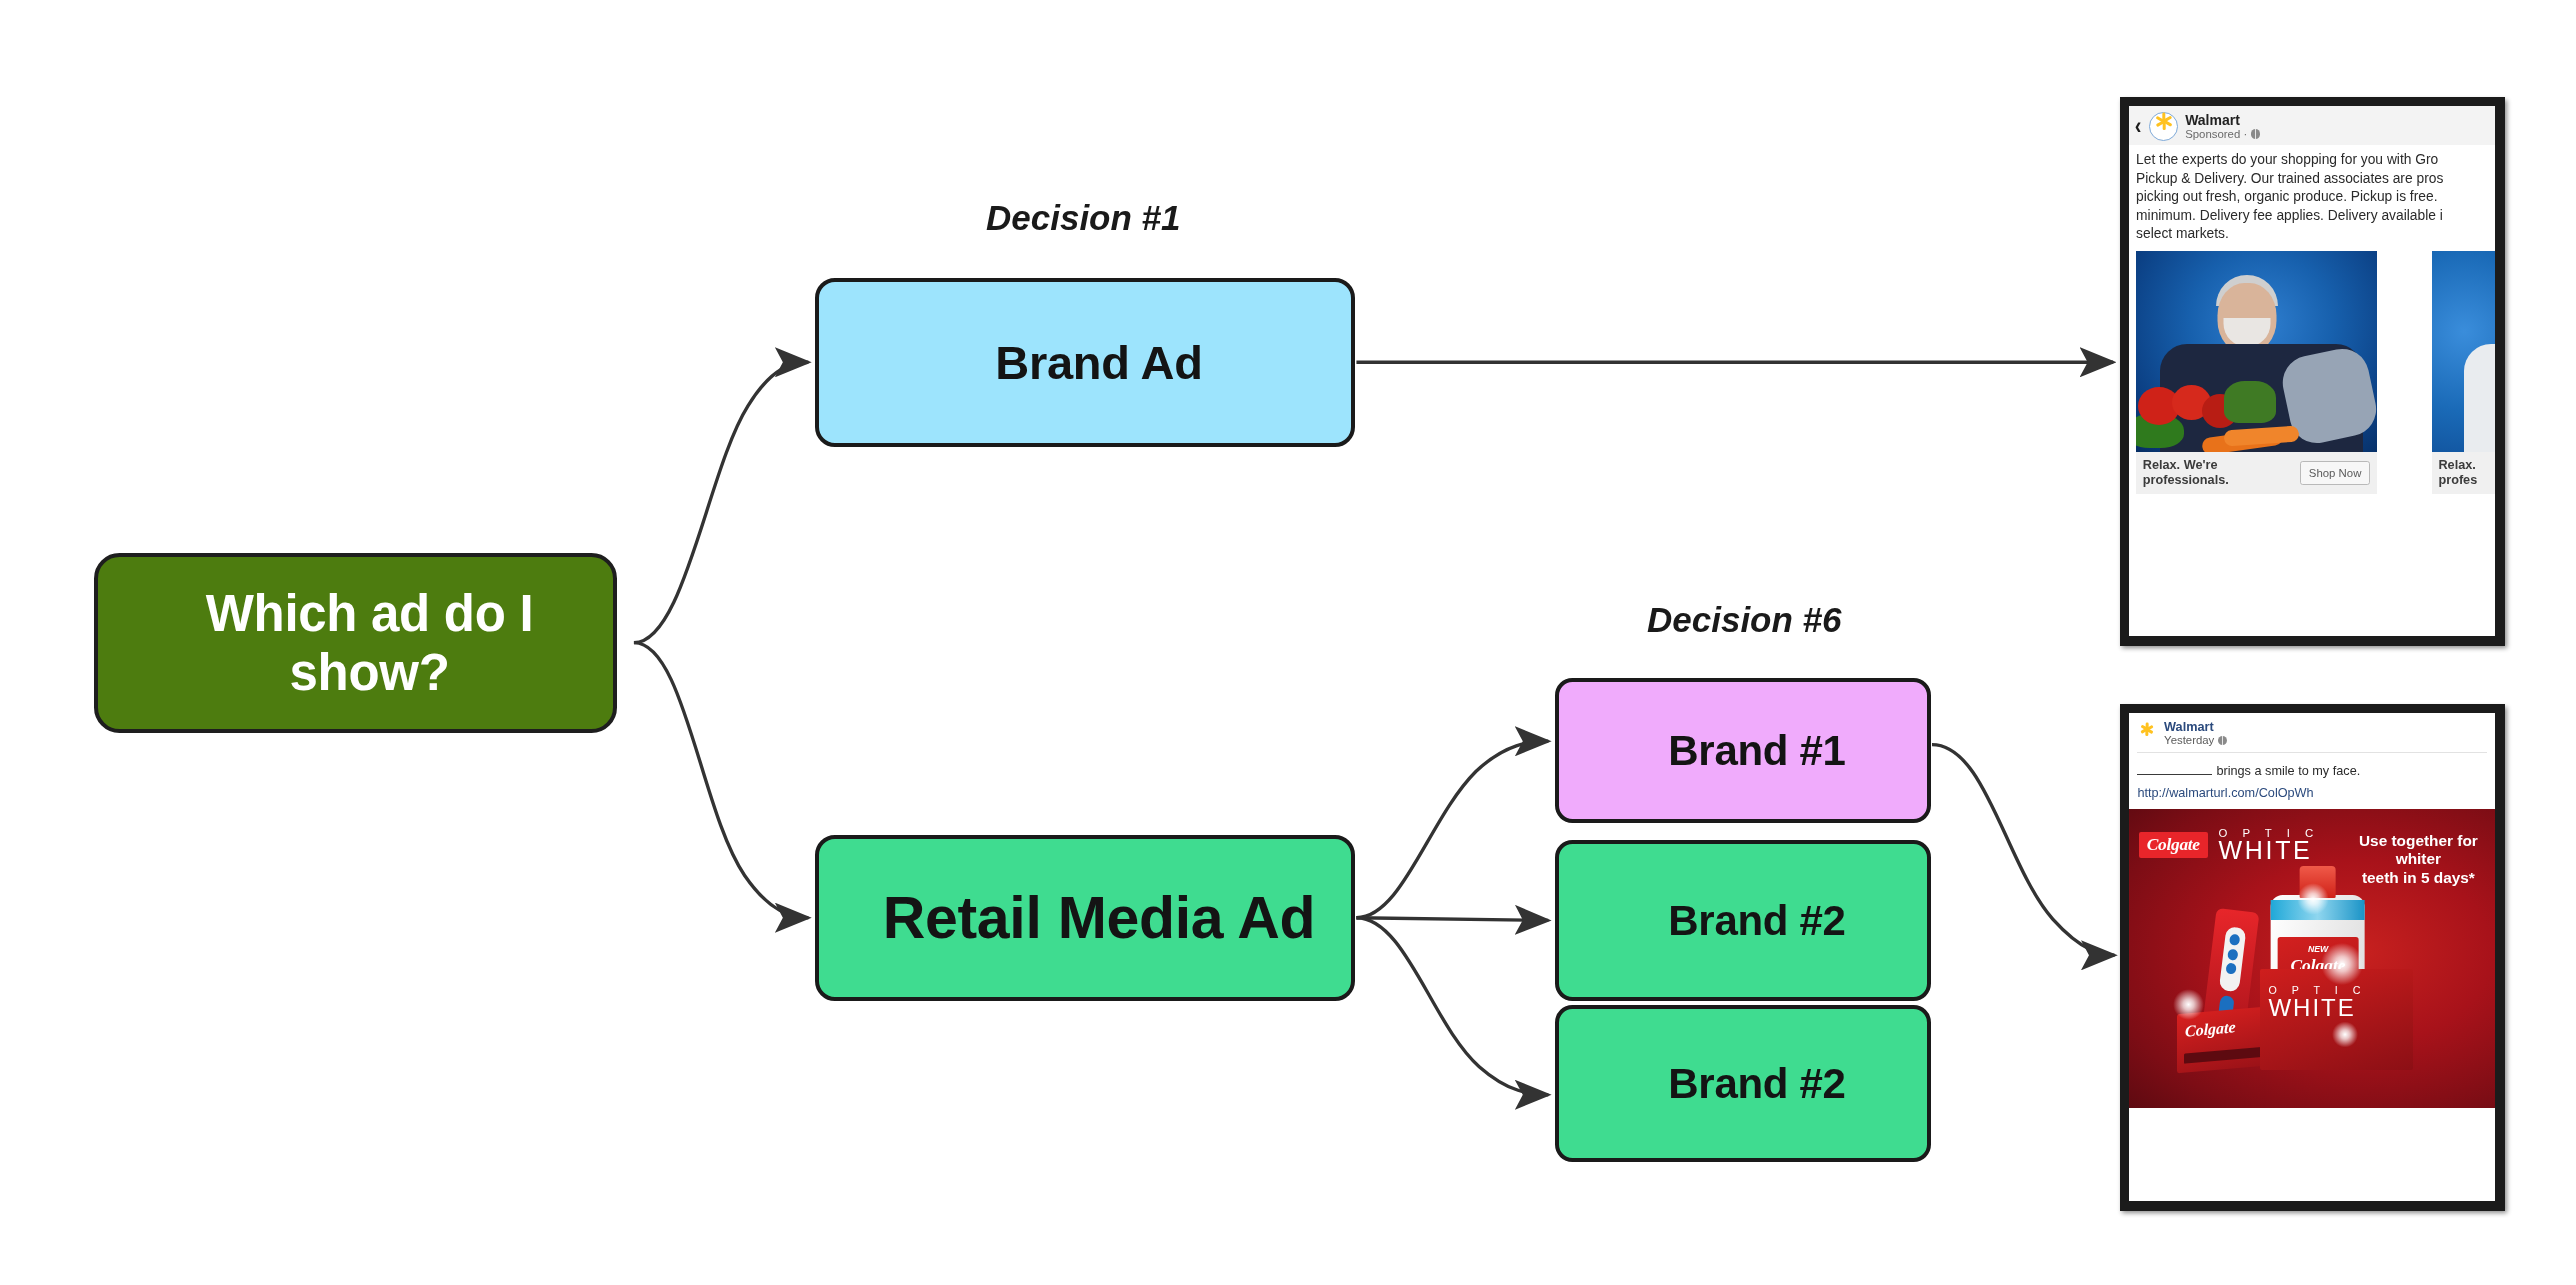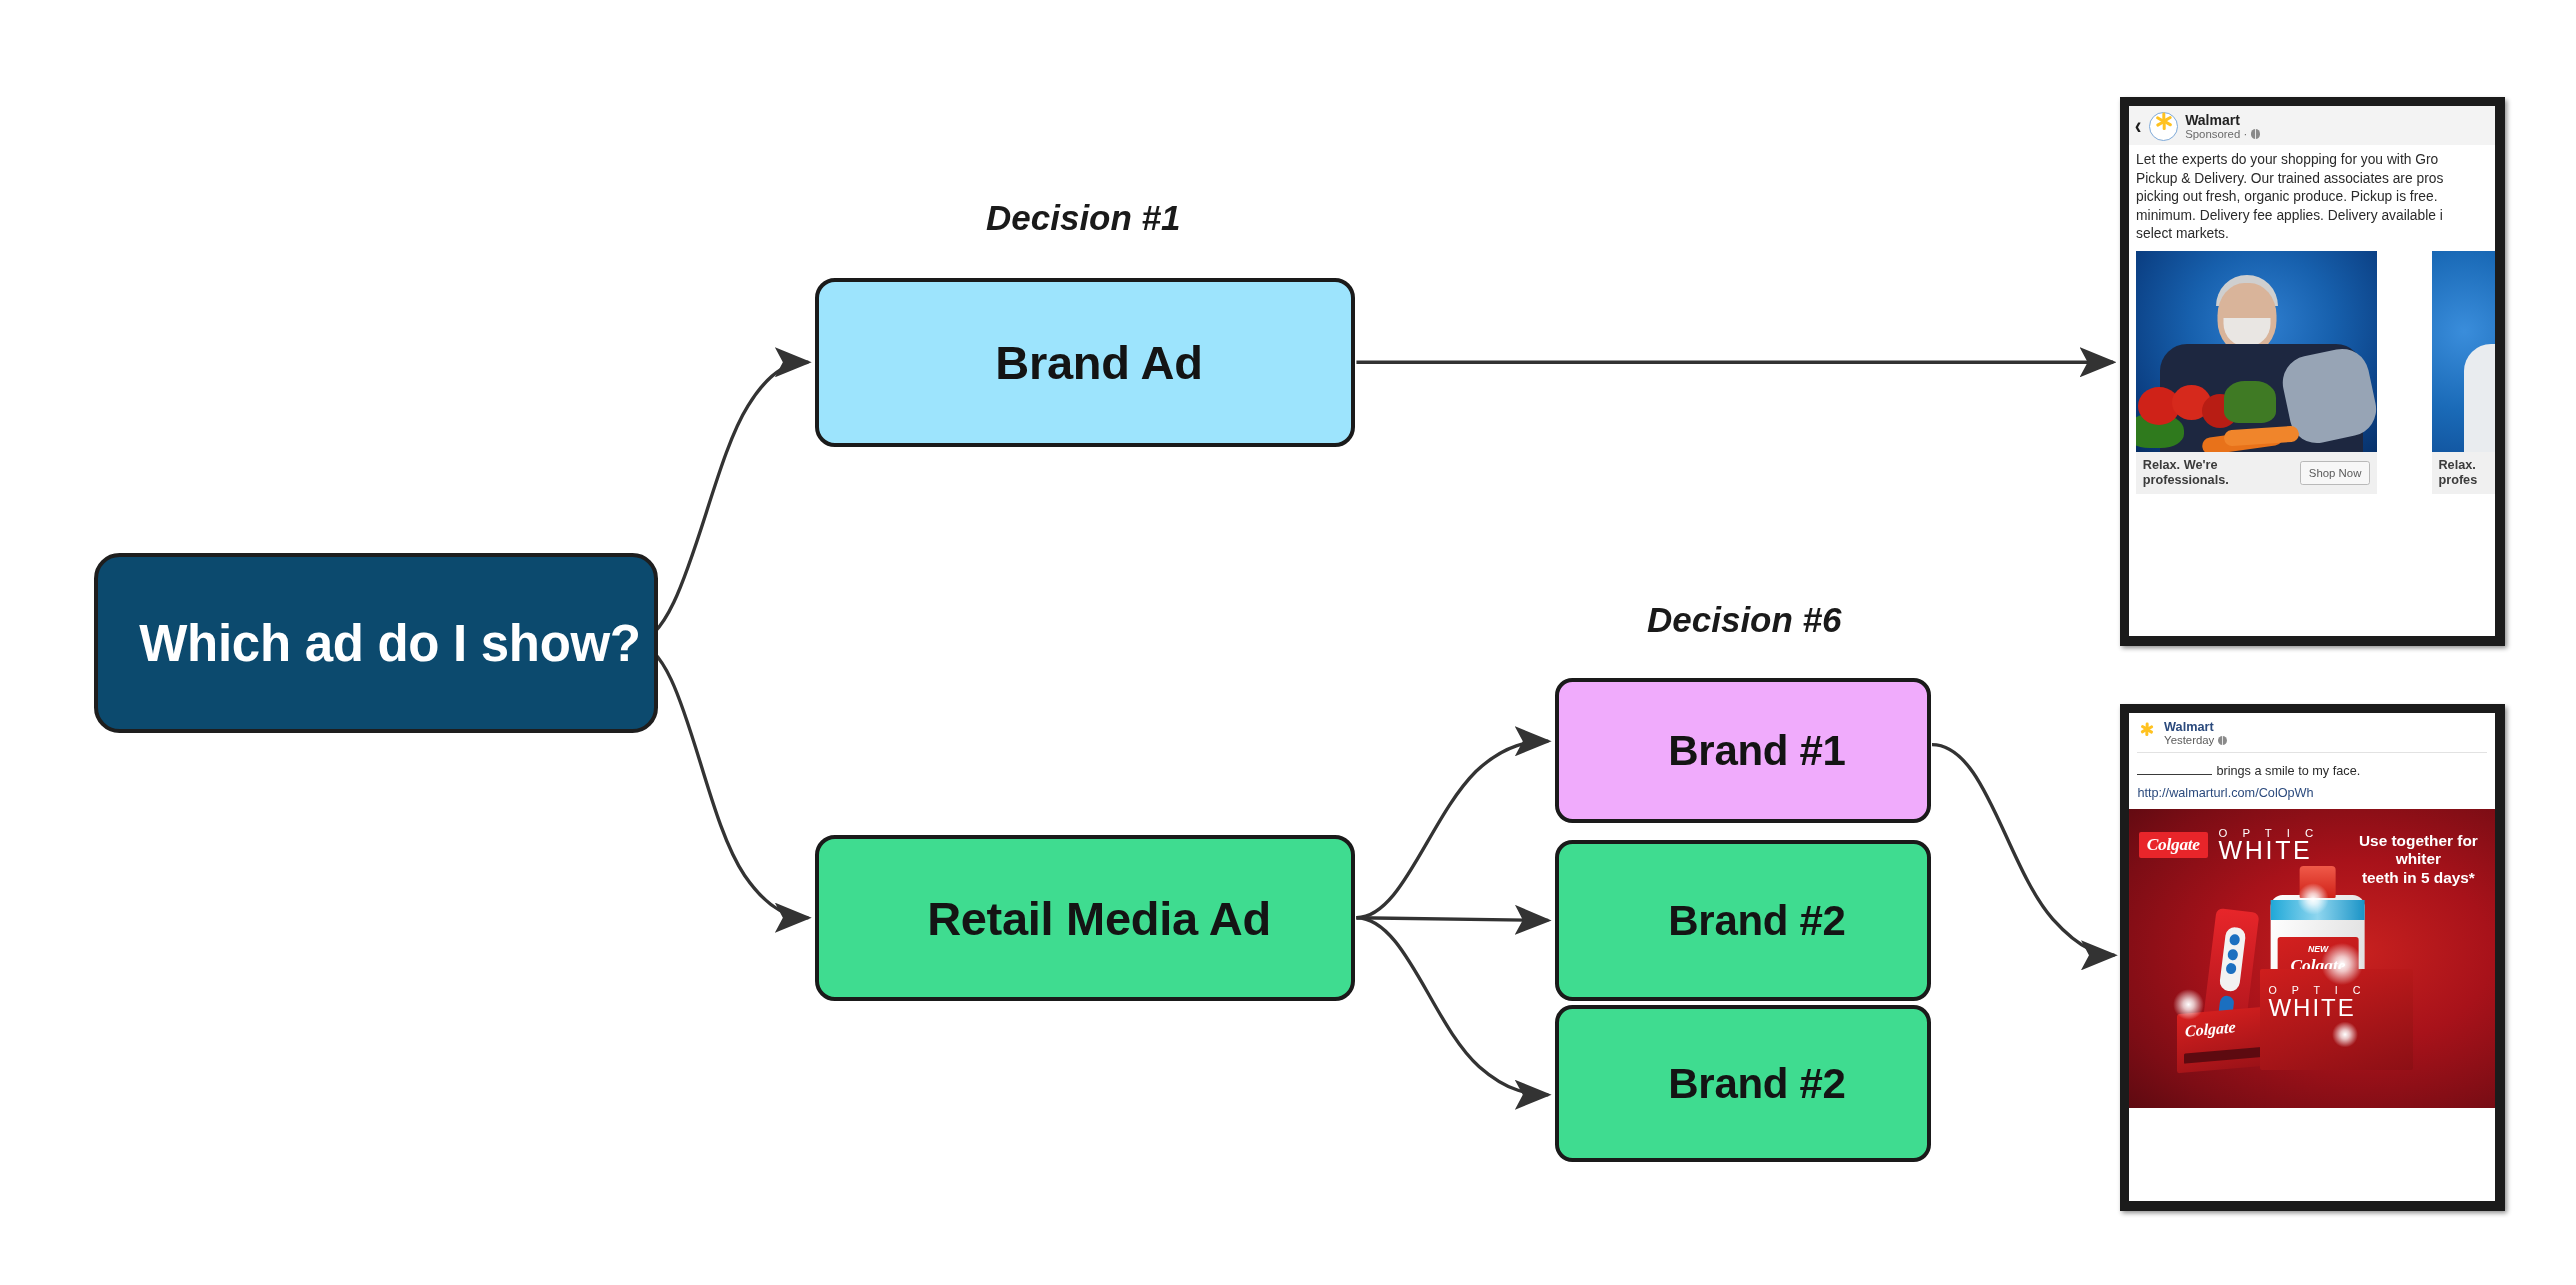--- a/index.html
+++ b/index.html
@@ -5,26 +5,26 @@
   html,body{margin:0;padding:0;background:#fff;}
   body{width:2576px;height:1286px;position:relative;overflow:hidden;
        font-family:"Liberation Sans","DejaVu Sans",sans-serif;}
   #canvas{position:absolute;inset:0;}
 
   
   .node{position:absolute;display:flex;align-items:center;justify-content:center;
         box-sizing:border-box;border:4.7px solid #1a1a1a;border-radius:20px;
         font-weight:700;letter-spacing:-0.3px;text-align:center;z-index:5;padding-left:28px;}
 
-  .node.root{left:94px;top:553px;width:564px;height:180px;background:#0c4a6e;
+  .node.root{left:94px;top:553px;width:523px;height:180px;background:#4d7c0f;
              border-color:#1e1e1e;border-radius:25.5px;color:#ffffff;font-size:51px;}
   .node.brand-ad{left:815px;top:278px;width:540px;height:169px;background:#9de4fd;
                  color:#141414;font-size:47px;}
   .node.retail-ad{left:815px;top:835px;width:540px;height:166px;background:#3fdc90;
-                  color:#141414;font-size:47px;}
+                  color:#141414;font-size:59px;}
   .node.brand1{left:1555px;top:678px;width:376px;height:145px;background:#f0abfc;
                color:#141414;font-size:42px;border-radius:17.4px;}
   .node.brand2a{left:1555px;top:840px;width:376px;height:161px;background:#3fdc90;
                 color:#141414;font-size:42px;border-radius:17.4px;}
   .node.brand2b{left:1555px;top:1005px;width:376px;height:157px;background:#3fdc90;
                 color:#141414;font-size:42px;border-radius:17.4px;}
 
   
   .decision-label{position:absolute;font-style:italic;font-weight:700;color:#1a1a1a;
                   font-size:35px;white-space:nowrap;z-index:6;}

